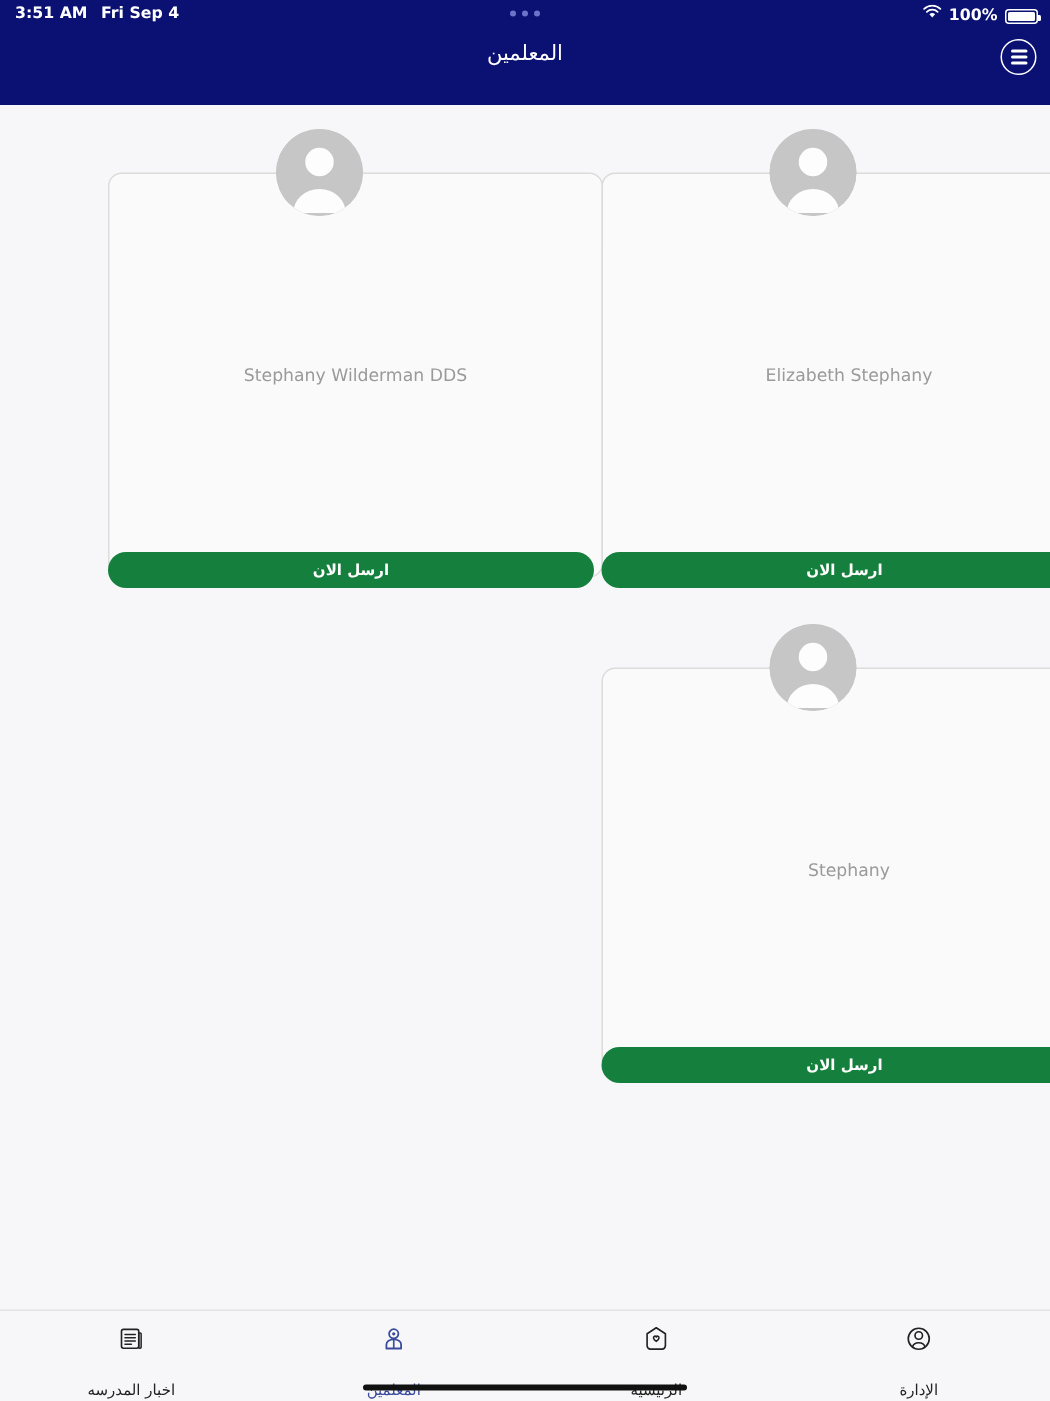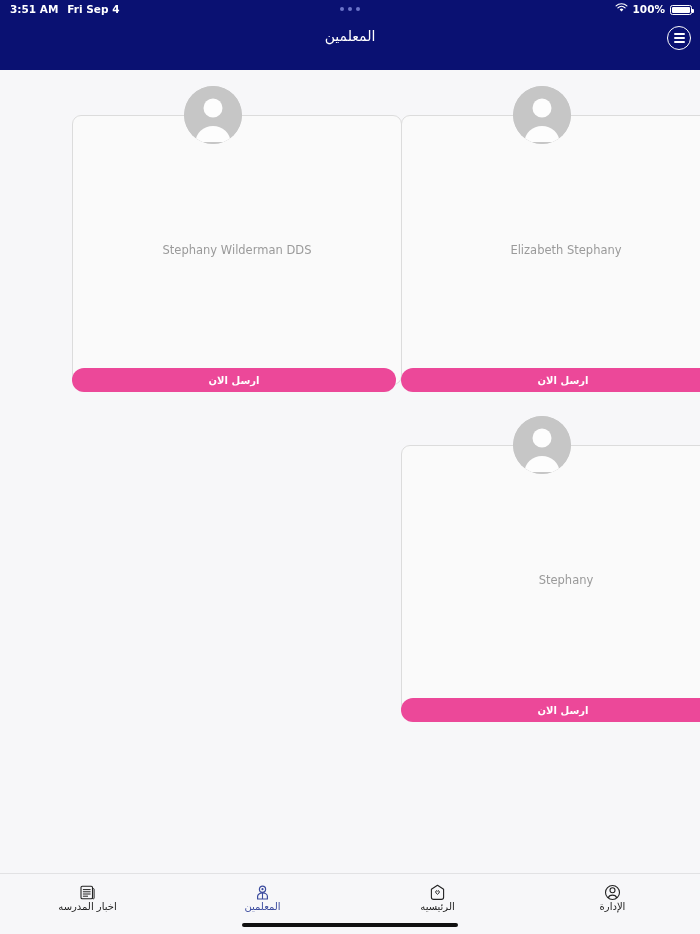--- a/index.html
+++ b/index.html
@@ -101,41 +101,41 @@
   }
   .card-name{
     font-size:11.5px;
     color:#9a9a9a;
     text-align:center;
     padding:0 14px;
   }
   .send-btn{
     position:absolute; left:-1px; bottom:-8px;
     width:324px; height:24px;
-    background:#ec4899;
+    background:#15803d;
     border:none; border-radius:12px;
     color:#ffffff; font-size:10px; font-weight:bold;
     direction:rtl; cursor:pointer;
     display:flex; align-items:center; justify-content:center;
     z-index:3;
     font-family: "DejaVu Sans", "Liberation Sans", sans-serif;
   }
 
   
   .tabbar{
     position:absolute; bottom:0; left:0; width:700px; height:61px;
     background:#f7f7f9;
     border-top:1px solid #e2e2e4;
     display:flex; flex-direction:row-reverse;
     z-index:6;
   }
   .tab{
     flex:1; display:flex; flex-direction:column;
     align-items:center; justify-content:flex-start;
-    padding-top:9px; gap:0; cursor:pointer;
+    padding-top:9px; gap:21px; cursor:pointer;
   }
   .tab-icon{ height:18px; display:flex; align-items:center; justify-content:center; }
   .tab-label{ font-size:10px; color:#222; direction:rtl; }
   .tab.active .tab-label{ color:#3b4b9e; }
 
   .home-indicator{
     position:absolute; bottom:7px; left:50%; transform:translateX(-50%);
     width:216px; height:4px; background:#111; border-radius:3px; z-index:7;
   }
 </style>

